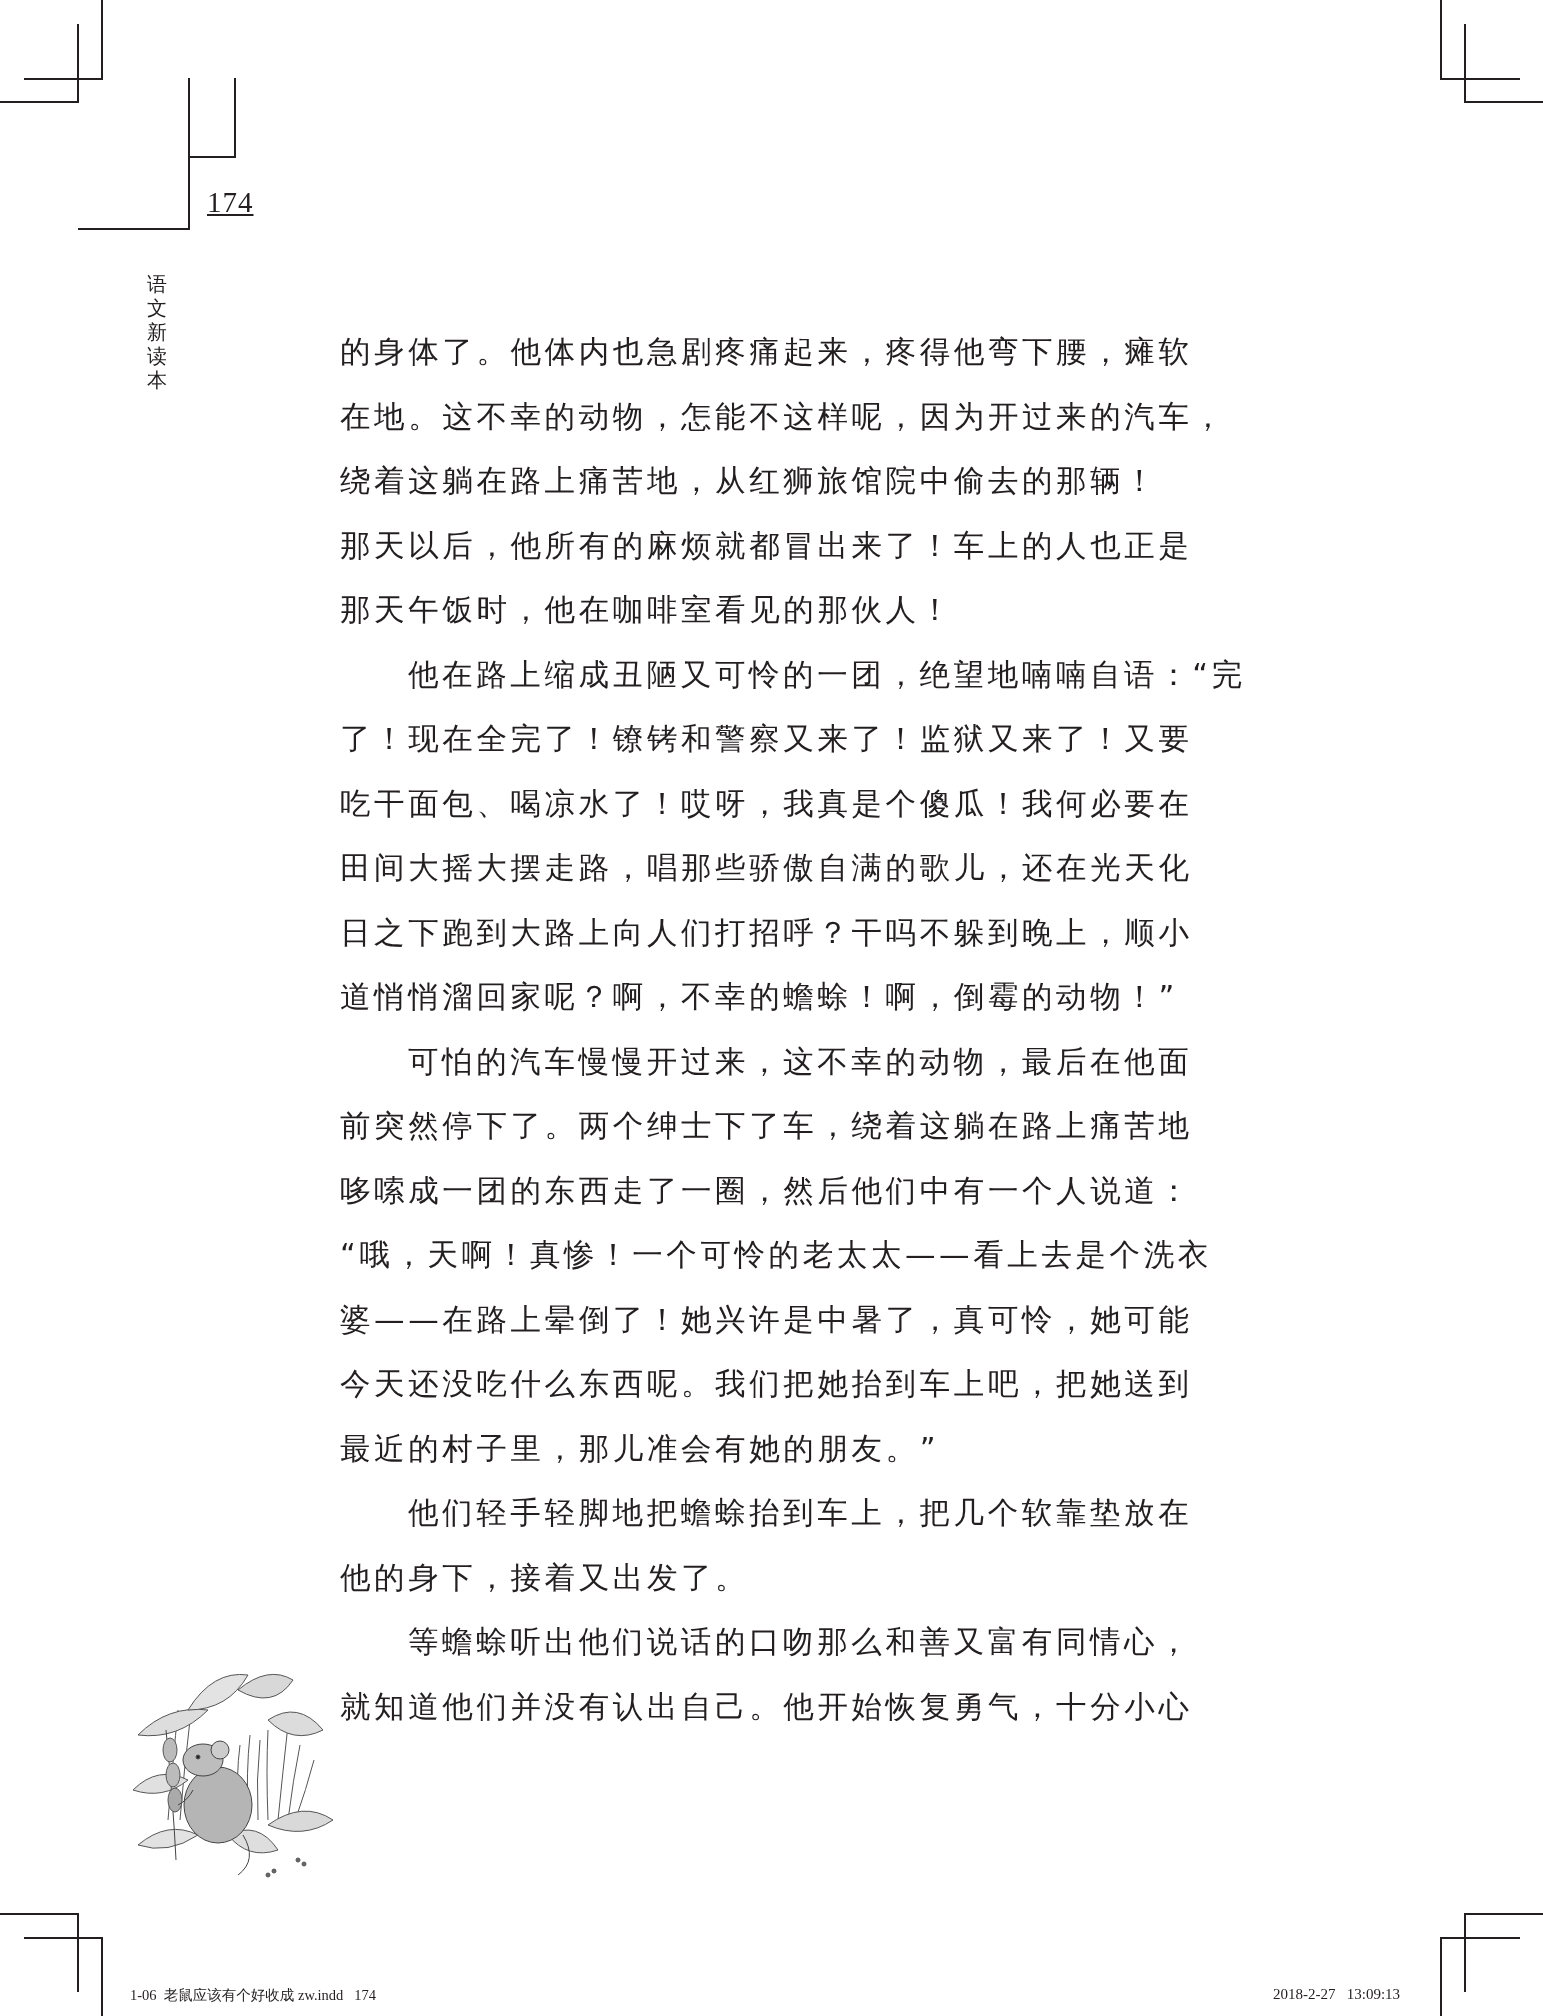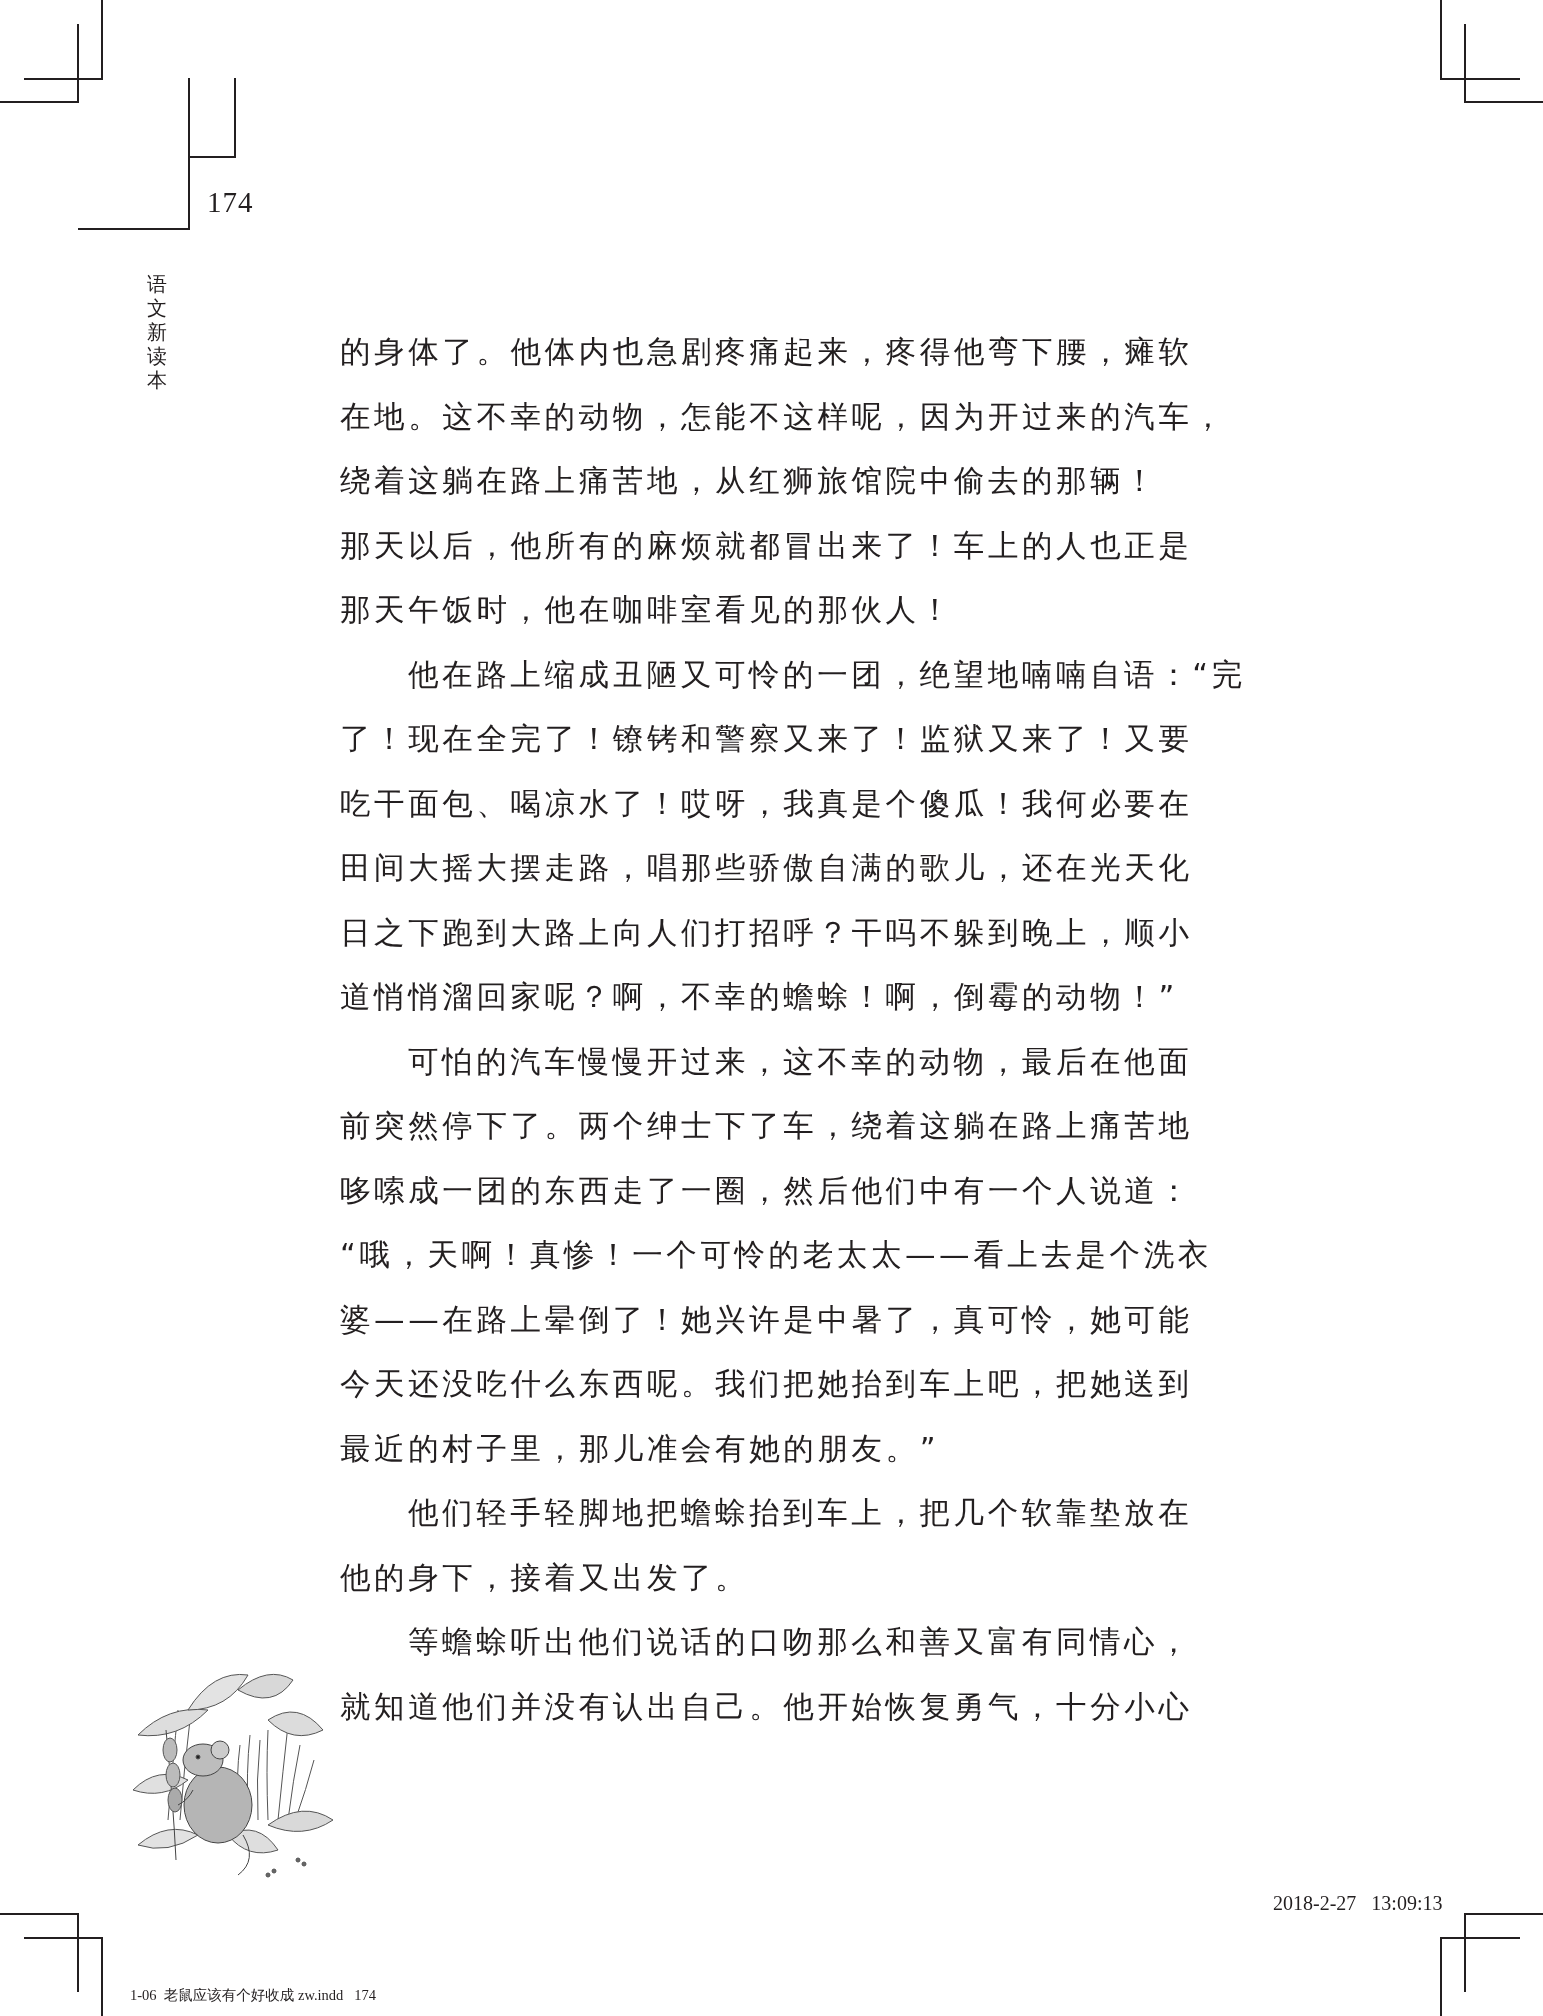--- a/index.html
+++ b/index.html
@@ -2,33 +2,33 @@
 <html><head>
 <meta charset="utf-8">
 <style>
   html, body { margin: 0; padding: 0; background: #ffffff; }
   body { width: 1543px; height: 2016px; position: relative; overflow: hidden;
          font-family: "DejaVu Sans", "Liberation Sans", sans-serif; color: #231f20; }
   .mark { position: absolute; background: #231f20; }
   .h { height: 2px; }
   .v { width: 2px; }
   .page-number { position: absolute; left: 207px; top: 186px; font-family: "Liberation Serif", "DejaVu Serif", serif;
-                 font-size: 29px; color: #231f20; letter-spacing: 1px; }
+                 font-size: 29px; color: #231f20; letter-spacing: 1px; text-decoration: underline; }
   .side-title { position: absolute; left: 145px; top: 272px; width: 24px; font-size: 20px;
                 line-height: 24px; color: #231f20; text-align: center; }
   .side-title span { display: block; }
   .body-text { position: absolute; left: 340px; top: 320px; width: 858px; }
   .para { margin: 0; font-size: 30.5px; line-height: 64.5px; letter-spacing: 3.6px;
           text-align: justify; color: #231f20; }
   .line { display: block; white-space: nowrap; }
   .illustration { position: absolute; left: 118px; top: 1650px; width: 220px; height: 230px; }
   .footer-left { position: absolute; left: 130px; top: 1986px; font-family: "Liberation Serif", "DejaVu Serif", serif;
                  font-size: 14.5px; color: #231f20; white-space: pre; }
-  .footer-right { position: absolute; left: 1273px; top: 1892px; font-family: "Liberation Serif", "DejaVu Serif", serif;
-                  font-size: 20px; color: #231f20; white-space: pre; }
+  .footer-right { position: absolute; left: 1273px; top: 1986px; font-family: "Liberation Serif", "DejaVu Serif", serif;
+                  font-size: 15px; color: #231f20; white-space: pre; }
 </style>
 </head>
 <body>
 
 <div class="mark v" style="left:101px;top:0;height:79px;"></div>
 <div class="mark h" style="left:24px;top:78px;width:79px;"></div>
 <div class="mark v" style="left:77px;top:24px;height:79px;"></div>
 <div class="mark h" style="left:0;top:101px;width:79px;"></div>
 
 <div class="mark v" style="left:188px;top:78px;height:152px;"></div>

